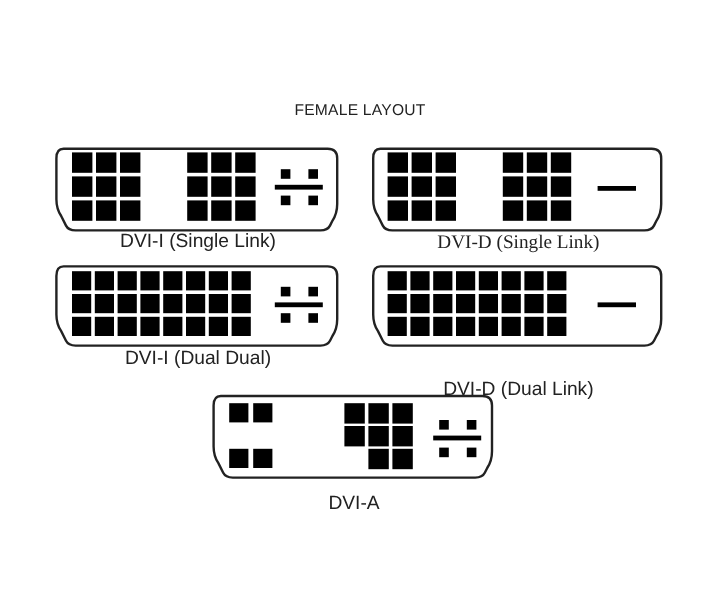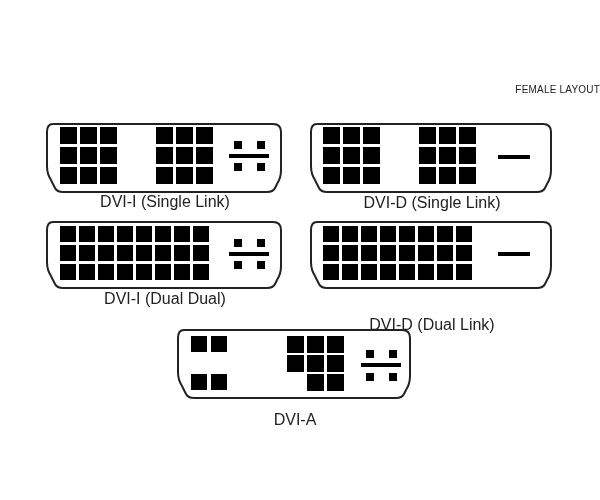--- a/index.html
+++ b/index.html
@@ -1,19 +1,19 @@
 <!DOCTYPE html>
 <html><head>
   <meta charset="utf-8">
   <style>
     html, body { margin:0; padding:0; background:#ffffff; }
     body { width:600px; height:500px; position:relative; overflow:hidden;
            font-family:"Liberation Sans", sans-serif; color:#222; }
-    .title { position:absolute; left:0; width:600px; top:84px; text-align:right;
-             font-size:10px; letter-spacing:0.2px; color:#222; }
+    .title { position:absolute; left:0; width:600px; top:84px; text-align:center;
+             font-size:13px; letter-spacing:0.2px; color:#222; }
     .connector { position:absolute; }
     .connector svg { display:block; overflow:visible; }
     .label { position:absolute; text-align:center; font-size:16px; color:#222; white-space:nowrap; }
   </style>
 </head>
 <body>
 
 <div class="title">FEMALE LAYOUT</div>
 
 <div class="connector" style="left:45px; top:122px;">
@@ -73,21 +73,21 @@
       <rect x="110" y="25" width="17" height="17"></rect>
         <rect x="130" y="25" width="17" height="17"></rect>
         <rect x="150" y="25" width="17" height="17"></rect>
       <rect x="110" y="45" width="17" height="17"></rect>
         <rect x="130" y="45" width="17" height="17"></rect>
         <rect x="150" y="45" width="17" height="17"></rect>
     </g>
     <rect x="189" y="33" width="32" height="4" fill="#000"></rect>
   </svg>
 </div>
-<div class="label" style="left:309px; width:246px; top:194px;">DVI-D (Single Link)</div>
+<div class="label" style="left:309px; width:246px; top:194px;font-family:Liberation Serif, serif;">DVI-D (Single Link)</div>
 
 <div class="connector" style="left:45px; top:220px;">
   <svg width="240" height="70" viewBox="0 0 240 70">
     <path d="M8 2 H228 Q236 2 236 10 V46 Q236 54 232 60 L230 64 Q228 68 222 68 H18 Q12 68 10 64 L6 56 Q2 50 2 42 V10 Q2 2 8 2 Z" fill="none" stroke="#222" stroke-width="2"></path>
     <g fill="#000">
       <rect x="15" y="6" width="16" height="16"></rect>
         <rect x="34" y="6" width="16" height="16"></rect>
         <rect x="53" y="6" width="16" height="16"></rect>
         <rect x="72" y="6" width="16" height="16"></rect>
         <rect x="91" y="6" width="16" height="16"></rect>

